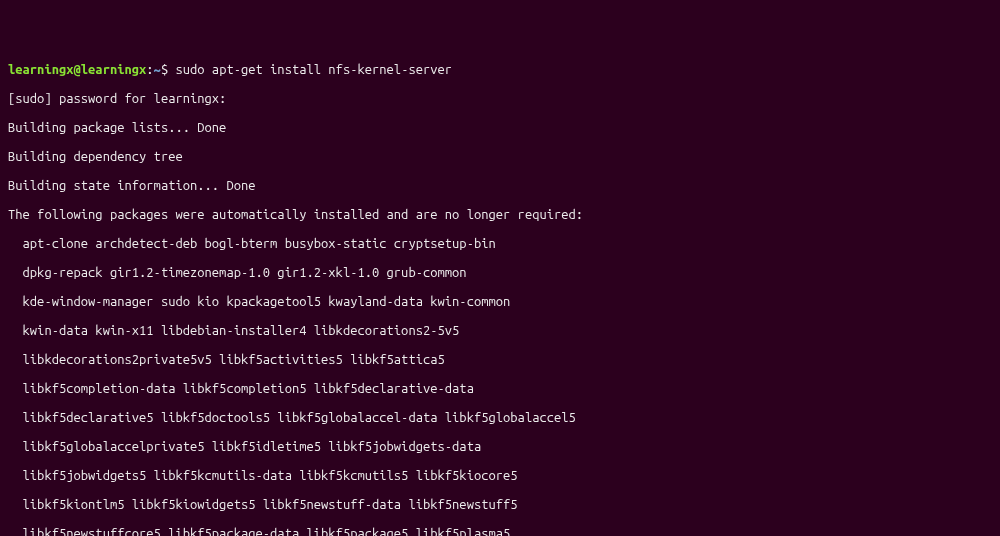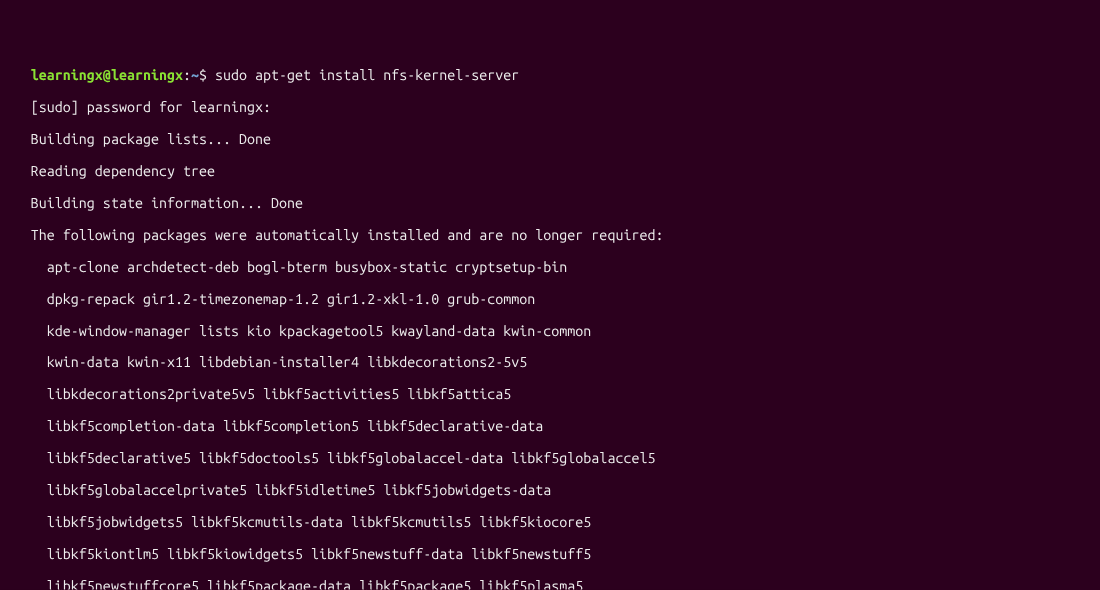--- a/index.html
+++ b/index.html
@@ -11,36 +11,36 @@
       line-height: 14.5px;
       padding: 4px 8px;
       width: 1000px;
       height: 536px;
       overflow: hidden;
       white-space: pre;
     }
     .user { color: #8ae234; font-weight: bold; }
     .path { color: #729fcf; font-weight: bold; }
     .white { color: #eeeeee; }
-    .line { display: block; margin-left: 20px; }
+    .line { display: block; }
   </style>
 </head>
 <body>
 
 
 
 <div class="line"><span class="user">learningx@learningx</span><span class="white">:</span><span class="path">~</span><span class="white">$ </span><span class="white">sudo apt-get install nfs-kernel-server</span></div>
 <div class="line">[sudo] password for learningx:</div>
 <div class="line">Building package lists... Done</div>
-<div class="line">Reading dependency tree</div>
+<div class="line">Building dependency tree</div>
 <div class="line">Building state information... Done</div>
 <div class="line">The following packages were automatically installed and are no longer required:</div>
 <div class="line">  apt-clone archdetect-deb bogl-bterm busybox-static cryptsetup-bin</div>
-<div class="line">  dpkg-repack gir1.2-timezonemap-1.2 gir1.2-xkl-1.0 grub-common</div>
-<div class="line">  kde-window-manager lists kio kpackagetool5 kwayland-data kwin-common</div>
+<div class="line">  dpkg-repack gir1.2-timezonemap-1.0 gir1.2-xkl-1.0 grub-common</div>
+<div class="line">  kde-window-manager sudo kio kpackagetool5 kwayland-data kwin-common</div>
 <div class="line">  kwin-data kwin-x11 libdebian-installer4 libkdecorations2-5v5</div>
 <div class="line">  libkdecorations2private5v5 libkf5activities5 libkf5attica5</div>
 <div class="line">  libkf5completion-data libkf5completion5 libkf5declarative-data</div>
 <div class="line">  libkf5declarative5 libkf5doctools5 libkf5globalaccel-data libkf5globalaccel5</div>
 <div class="line">  libkf5globalaccelprivate5 libkf5idletime5 libkf5jobwidgets-data</div>
 <div class="line">  libkf5jobwidgets5 libkf5kcmutils-data libkf5kcmutils5 libkf5kiocore5</div>
 <div class="line">  libkf5kiontlm5 libkf5kiowidgets5 libkf5newstuff-data libkf5newstuff5</div>
 <div class="line">  libkf5newstuffcore5 libkf5package-data libkf5package5 libkf5plasma5</div>
 
 

